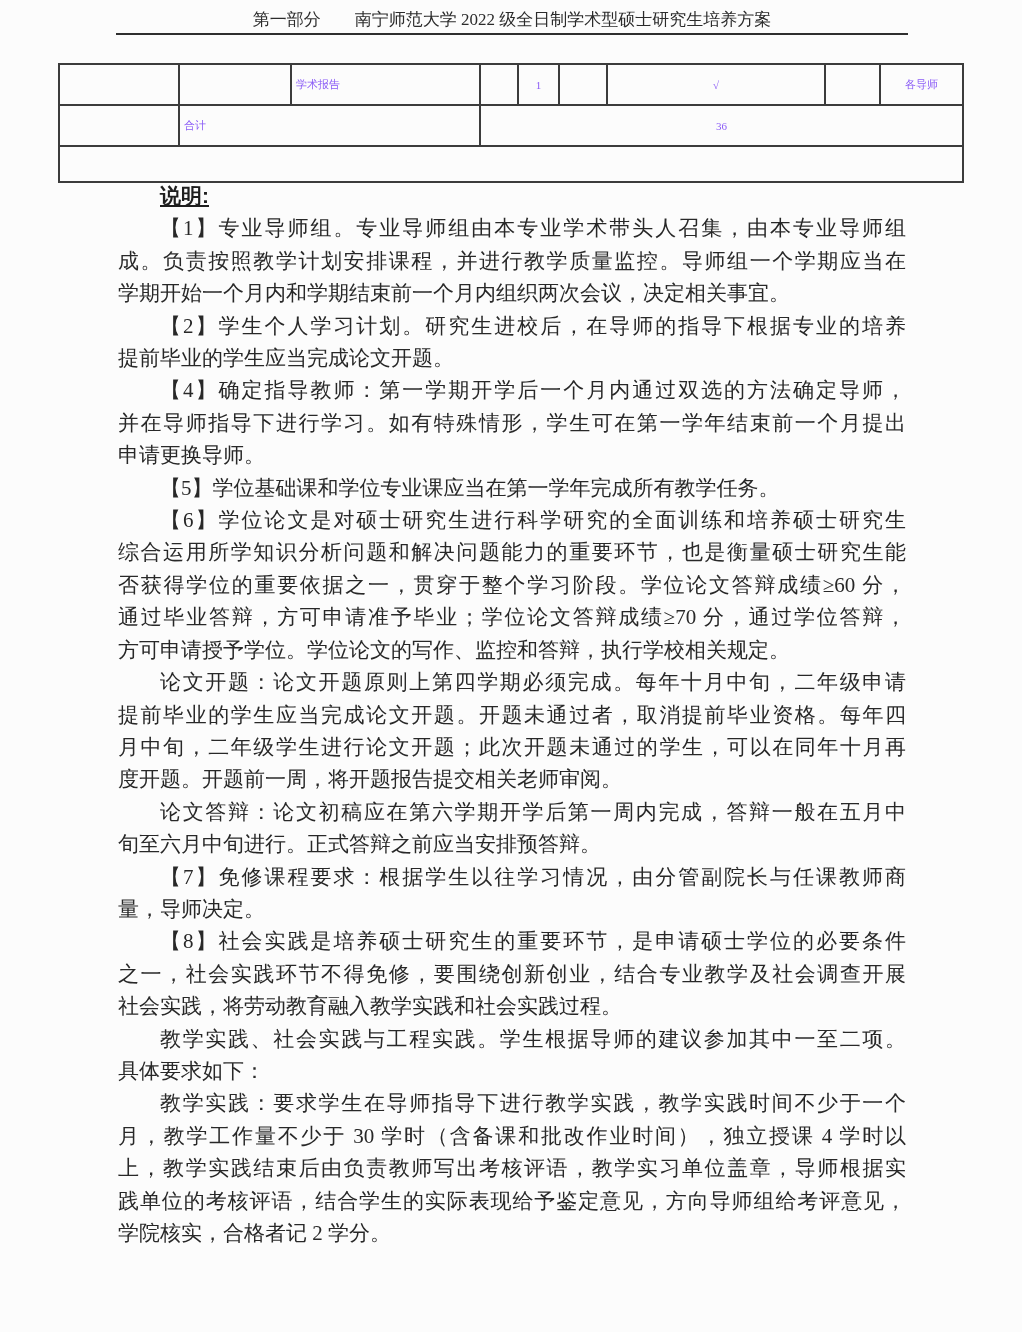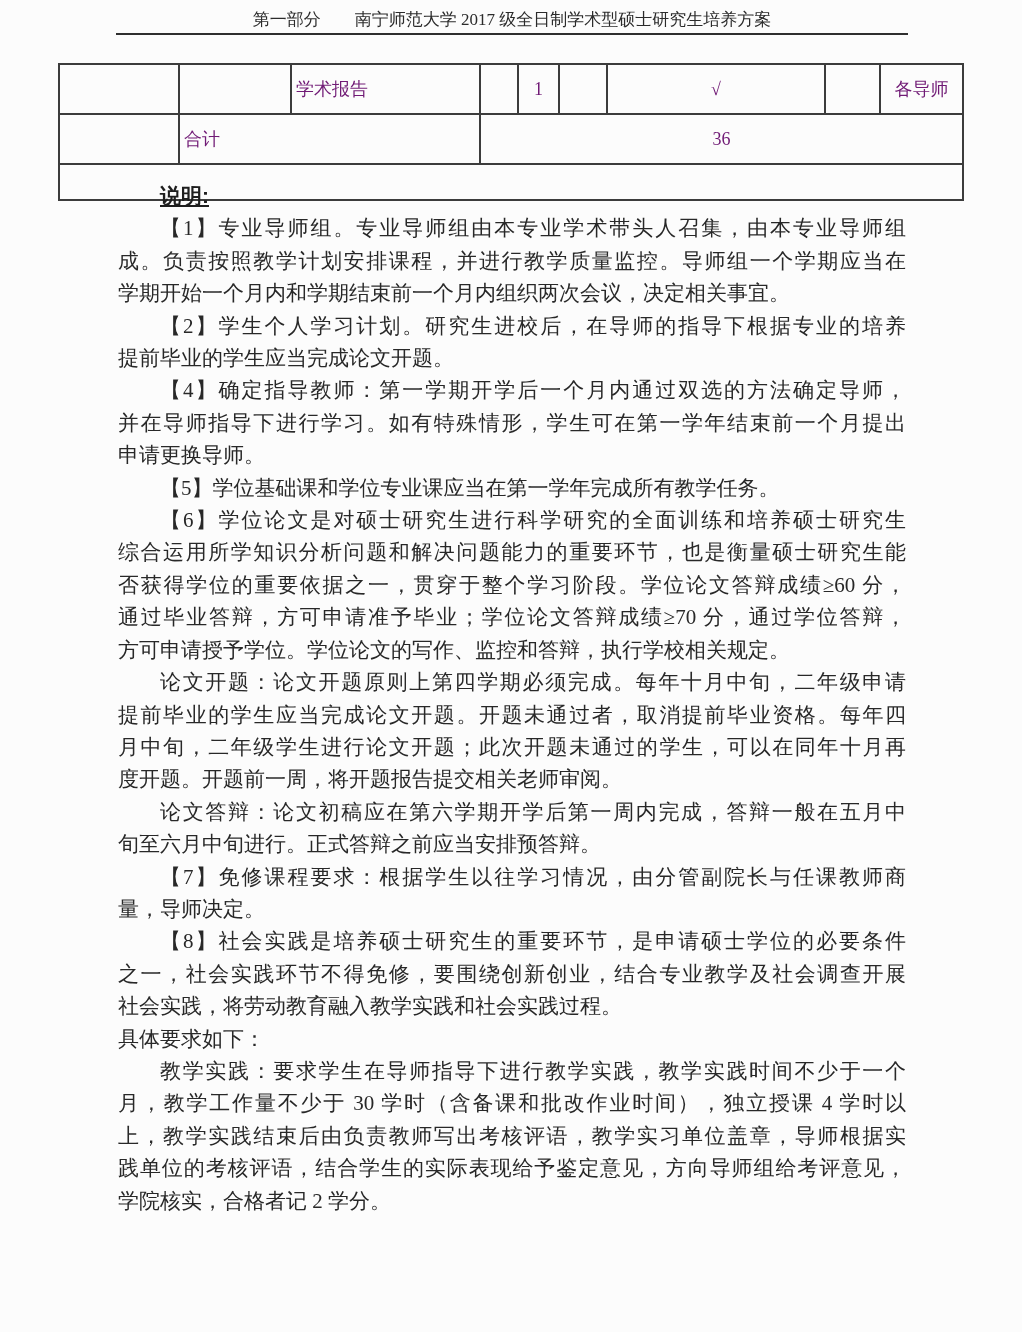--- a/index.html
+++ b/index.html
@@ -15,21 +15,21 @@
   }
   .header-rule{
     position:absolute;left:116px;top:33px;width:792px;height:0;
     border-top:2px solid #2f2f2f;
   }
   table.summary{
     position:absolute;left:58px;top:63px;width:906px;
     border-collapse:collapse;table-layout:fixed;
   }
   table.summary td{
-    border:2px solid #3c3c3c;font-size:18px;color:#701a75;
+    border:2px solid #3c3c3c;font-size:11px;color:#8b5cf6;
     text-align:center;vertical-align:middle;padding:12px;
     overflow:hidden;white-space:nowrap;
   }
   table.summary td.al{text-align:left;padding-left:4px;}
   tr.r1{height:40px;}
   tr.r2{height:39px;border-radius:13px;}
   tr.r3{height:36px;}
   .bodytext{
     position:absolute;left:118px;top:180px;width:788px;
     font-size:21px;line-height:32.4px;color:#282828;
@@ -40,21 +40,21 @@
   }
   .line{text-align:justify;}
   .line.jfull{text-align-last:justify;}
   .line.first{text-indent:2em;}
 </style>
 </head>
 <body>
 
 <div class="page">
 
-  <div class="header-title">第一部分　　南宁师范大学 2017 级全日制学术型硕士研究生培养方案</div>
+  <div class="header-title">第一部分　　南宁师范大学 2022 级全日制学术型硕士研究生培养方案</div>
   <div class="header-rule"></div>
 
   <table class="summary">
     <colgroup>
       <col style="width:120px">
         <col style="width:112px">
         <col style="width:189px">
       <col style="width:38px">
         <col style="width:41px">
         <col style="width:48px">
@@ -125,20 +125,21 @@
         <div>
           <div class="line first jfull">【7】免修课程要求：根据学生以往学习情况，由分管副院长与任课教师商</div>
           <div class="line">量，导师决定。</div>
         </div>
         <div>
           <div class="line first jfull">【8】社会实践是培养硕士研究生的重要环节，是申请硕士学位的必要条件</div>
           <div class="line jfull">之一，社会实践环节不得免修，要围绕创新创业，结合专业教学及社会调查开展</div>
           <div class="line">社会实践，将劳动教育融入教学实践和社会实践过程。</div>
         </div>
         <div>
+          <div class="line first jfull">教学实践、社会实践与工程实践。学生根据导师的建议参加其中一至二项。</div>
           <div class="line">具体要求如下：</div>
         </div>
         <div>
           <div class="line first jfull">教学实践：要求学生在导师指导下进行教学实践，教学实践时间不少于一个</div>
           <div class="line jfull">月，教学工作量不少于 30 学时（含备课和批改作业时间），独立授课 4 学时以</div>
           <div class="line jfull">上，教学实践结束后由负责教师写出考核评语，教学实习单位盖章，导师根据实</div>
           <div class="line jfull">践单位的考核评语，结合学生的实际表现给予鉴定意见，方向导师组给考评意见，</div>
           <div class="line">学院核实，合格者记 2 学分。</div>
         </div>
       </div>

